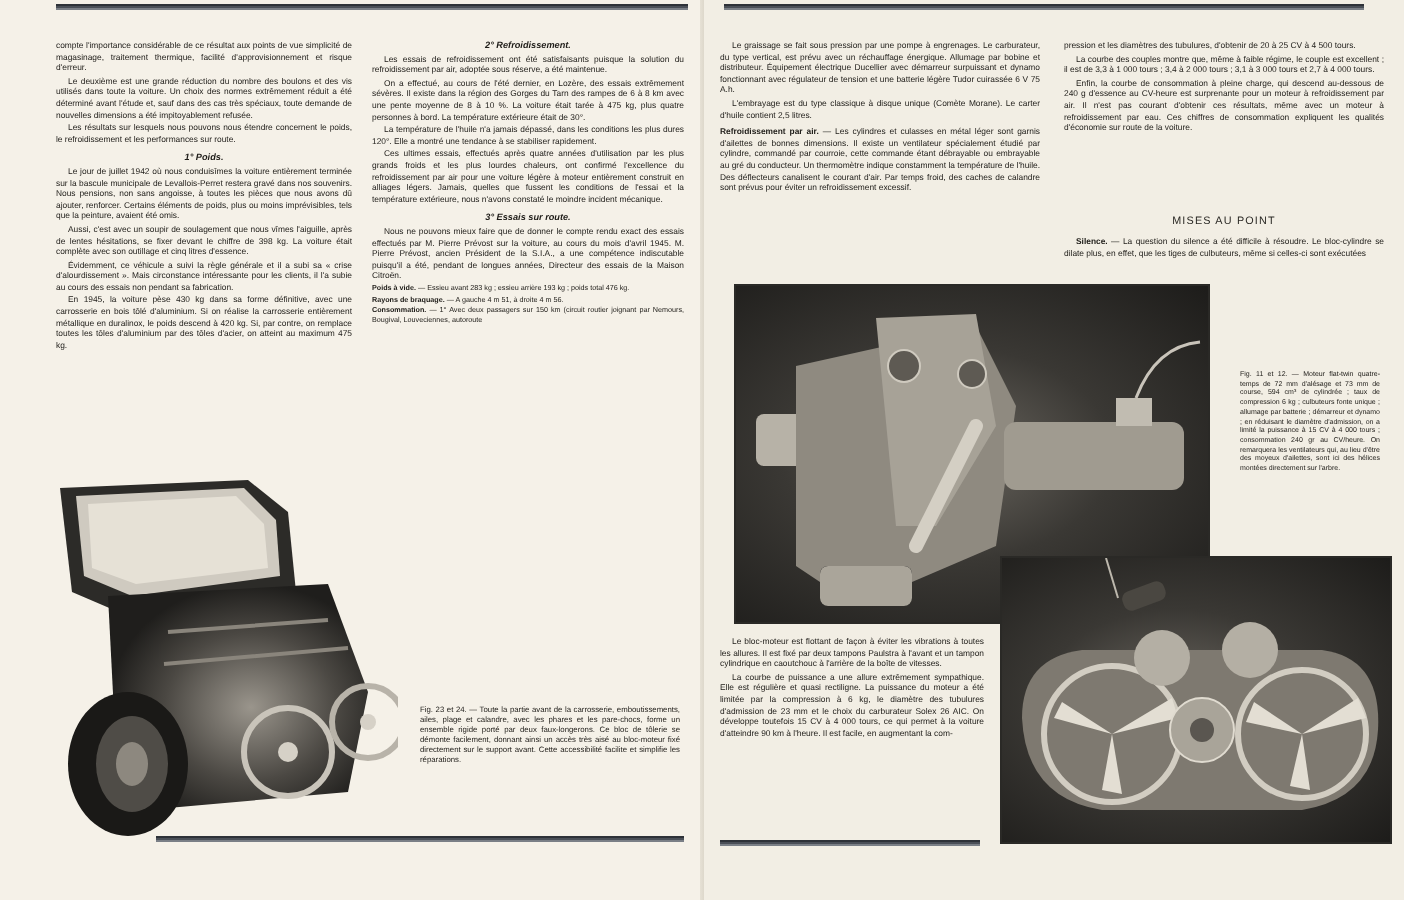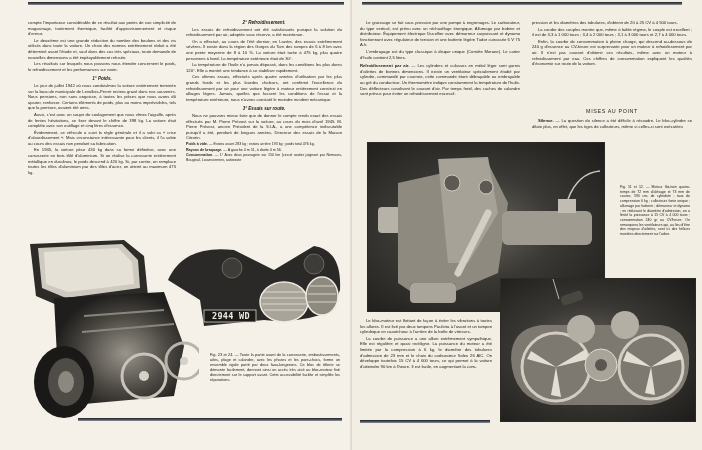--- a/index.html
+++ b/index.html
@@ -85,40 +85,20 @@
         <ellipse cx="42" cy="146" rx="8" ry="11" fill="#8d887f"></ellipse>
 
         <circle cx="120" cy="140" r="22" fill="none" stroke="#c9c4ba" stroke-width="3"></circle>
         <circle cx="160" cy="125" r="18" fill="none" stroke="#b8b3a9" stroke-width="3"></circle>
         <circle cx="120" cy="140" r="5" fill="#d6d1c7"></circle>
         <circle cx="160" cy="125" r="4" fill="#d6d1c7"></circle>
         <path d="M60,80 L140,74 M58,96 L150,88" stroke="#8a857c" stroke-width="2"></path>
       </svg>
     </div>
 
-    <div class="photo" style="left:164px; top:240px; width:180px; height:96px;">
-      <svg width="180" height="96" viewBox="0 0 180 96">
-        <path d="M4,40 Q20,4 70,10 L110,30 L150,6 Q178,10 176,50 L168,70 Q140,84 100,80 L40,86 L36,60 Z" fill="#2a2927"></path>
-        <circle cx="68" cy="28" r="10" fill="#3e3c38" stroke="#6b675f"></circle>
-        <circle cx="150" cy="24" r="10" fill="#3e3c38" stroke="#6b675f"></circle>
-        <ellipse cx="120" cy="62" rx="24" ry="20" fill="#a9a49a" stroke="#efeae0" stroke-width="1.5"></ellipse>
-        <ellipse cx="158" cy="56" rx="16" ry="19" fill="#8f8a80" stroke="#efeae0" stroke-width="1.5"></ellipse>
-        <g stroke="#e9e4d9" stroke-width="0.8">
-          <line x1="100" y1="52" x2="140" y2="52"></line>
-            <line x1="98" y1="58" x2="142" y2="58"></line>
-          <line x1="98" y1="64" x2="142" y2="64"></line>
-            <line x1="100" y1="70" x2="140" y2="70"></line>
-          <line x1="146" y1="46" x2="170" y2="46"></line>
-            <line x1="144" y1="54" x2="172" y2="54"></line>
-          <line x1="144" y1="62" x2="172" y2="62"></line>
-        </g>
-        <rect x="40" y="70" width="52" height="12" fill="#1c1b19" stroke="#d9d4c9" stroke-width="0.8"></rect>
-      </svg>
-      <div style="position:absolute; left:42px; top:70px; width:50px; height:12px; color:#f0ebe0; font-family:'DejaVu Sans Mono', monospace; font-weight:bold; font-size:8.5px; line-height:12px; text-align:center; letter-spacing:0.3px;">2944 WD</div>
-    </div>
 
     <div class="caption" style="left:210px; top:352px; width:130px;">Fig. 23 et 24. — Toute la partie avant de la carrosserie, emboutissements, ailes, plage et calandre, avec les phares et les pare-chocs, forme un ensemble rigide porté par deux faux-longerons. Ce bloc de tôlerie se démonte facilement, donnant ainsi un accès très aisé au bloc-moteur fixé directement sur le support avant. Cette accessibilité facilite et simplifie les réparations.</div>
 
     <div class="rule" style="left:78px; top:418px; width:264px;"></div>
   </div>
 
   <div class="gutter"></div>
 
   <div class="page page-right">
     <div class="rule" style="left:10px; top:2px; width:320px;"></div>

